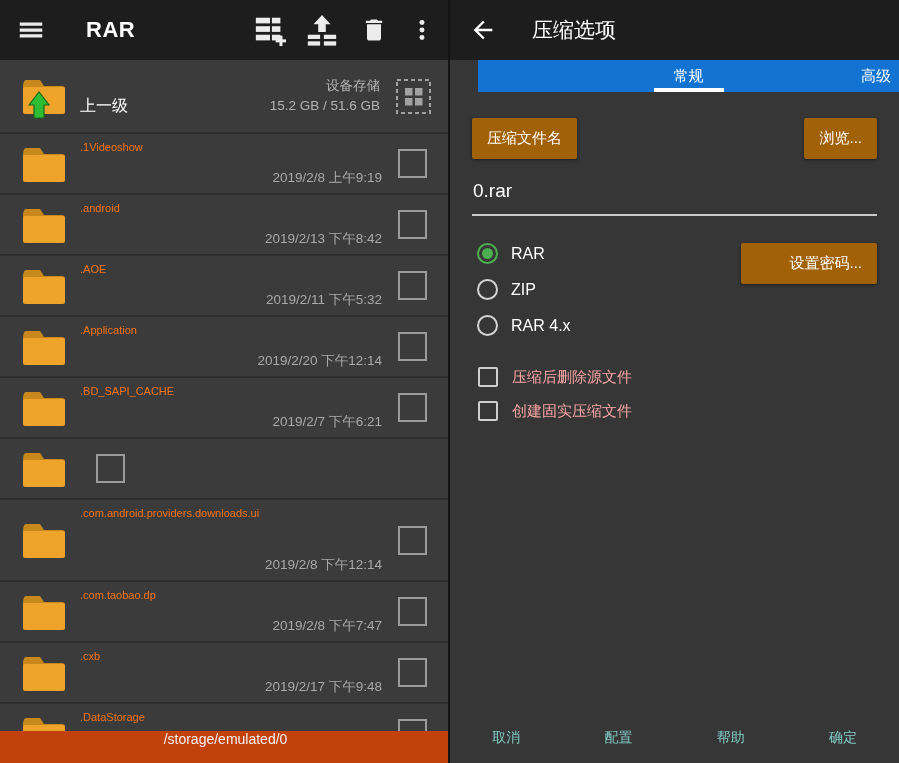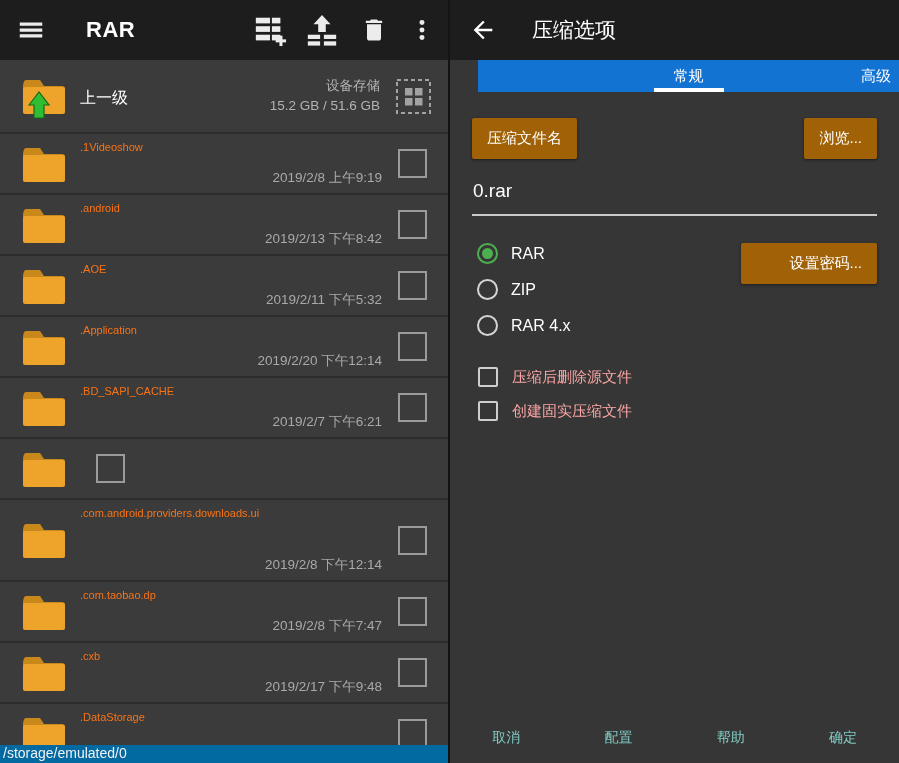--- a/index.html
+++ b/index.html
@@ -20,24 +20,24 @@
   .file-list { flex:1; overflow:hidden; }
   .row { display:flex; align-items:center; height:61px; border-bottom:2px solid #2d2d2d; cursor:pointer; }
   .row-long { height:82px; }
   .parent-row { height:74px; }
   .folder-wrap { width:48px; height:40px; margin:0 12px 0 20px; flex-shrink:0; position:relative; }
   .up-arrow { position:absolute; left:2px; bottom:-4px; }
   .row-main { flex:1; align-self:stretch; display:flex; flex-direction:column; justify-content:space-between; padding:7px 0 6px; overflow:hidden; }
   .fname { color:#f97316; font-weight:normal; font-size:11px; line-height:1.25; word-break:break-all; }
   .fdate { color:#a9a9a9; font-size:13.5px; text-align:right; }
   .checkbox { width:29px; height:29px; border:2px solid #9b9b9b; margin:0 21px 0 16px; flex-shrink:0; }
-  .parent-label { color:#fff; font-size:16px; align-self:flex-end; margin-bottom:23px; }
+  .parent-label { color:#fff; font-size:16px; align-self:flex-end; margin-bottom:15px; }
   .storage { margin-left:auto; text-align:right; color:#b3b3b3; font-size:13.5px; line-height:1.5; }
   .gridsel { margin:0 16px 0 15px; flex-shrink:0; width:37px; height:37px; display:flex; align-items:center; justify-content:center; cursor:pointer; }
-  .path-bar { position:absolute; bottom:0; left:0; width:100%; height:18px; background:#0369a1; color:#f2f2f2; font-size:14px; line-height:17px; padding-left:3px; }
+  .path-bar { position:absolute; bottom:0; left:0; width:100%; height:32px; background:#c2410c; color:#f2f2f2; font-size:14px; line-height:17px; padding-left:3px;text-align:center; }
 
   
   .right-pane { flex:1; background:#363636; display:flex; flex-direction:column; overflow:hidden; }
   .back-margin { margin-left:10px; }
   .dialog-title { color:#fff; font-size:21px; margin-left:26px; }
   .tabbar { height:32px; background:#1273d2; position:relative; flex-shrink:0;margin-left:28px; }
   .tab { position:absolute; top:0; height:100%; display:flex; align-items:center; color:#fff; font-size:15px; cursor:pointer; }
   .tab-active { left:50%; transform:translateX(-50%); }
   .tab-underline { position:absolute; left:50%; transform:translateX(-50%); bottom:0; width:70px; height:4px; background:#fff; }
   .tab-next { right:8px; }

